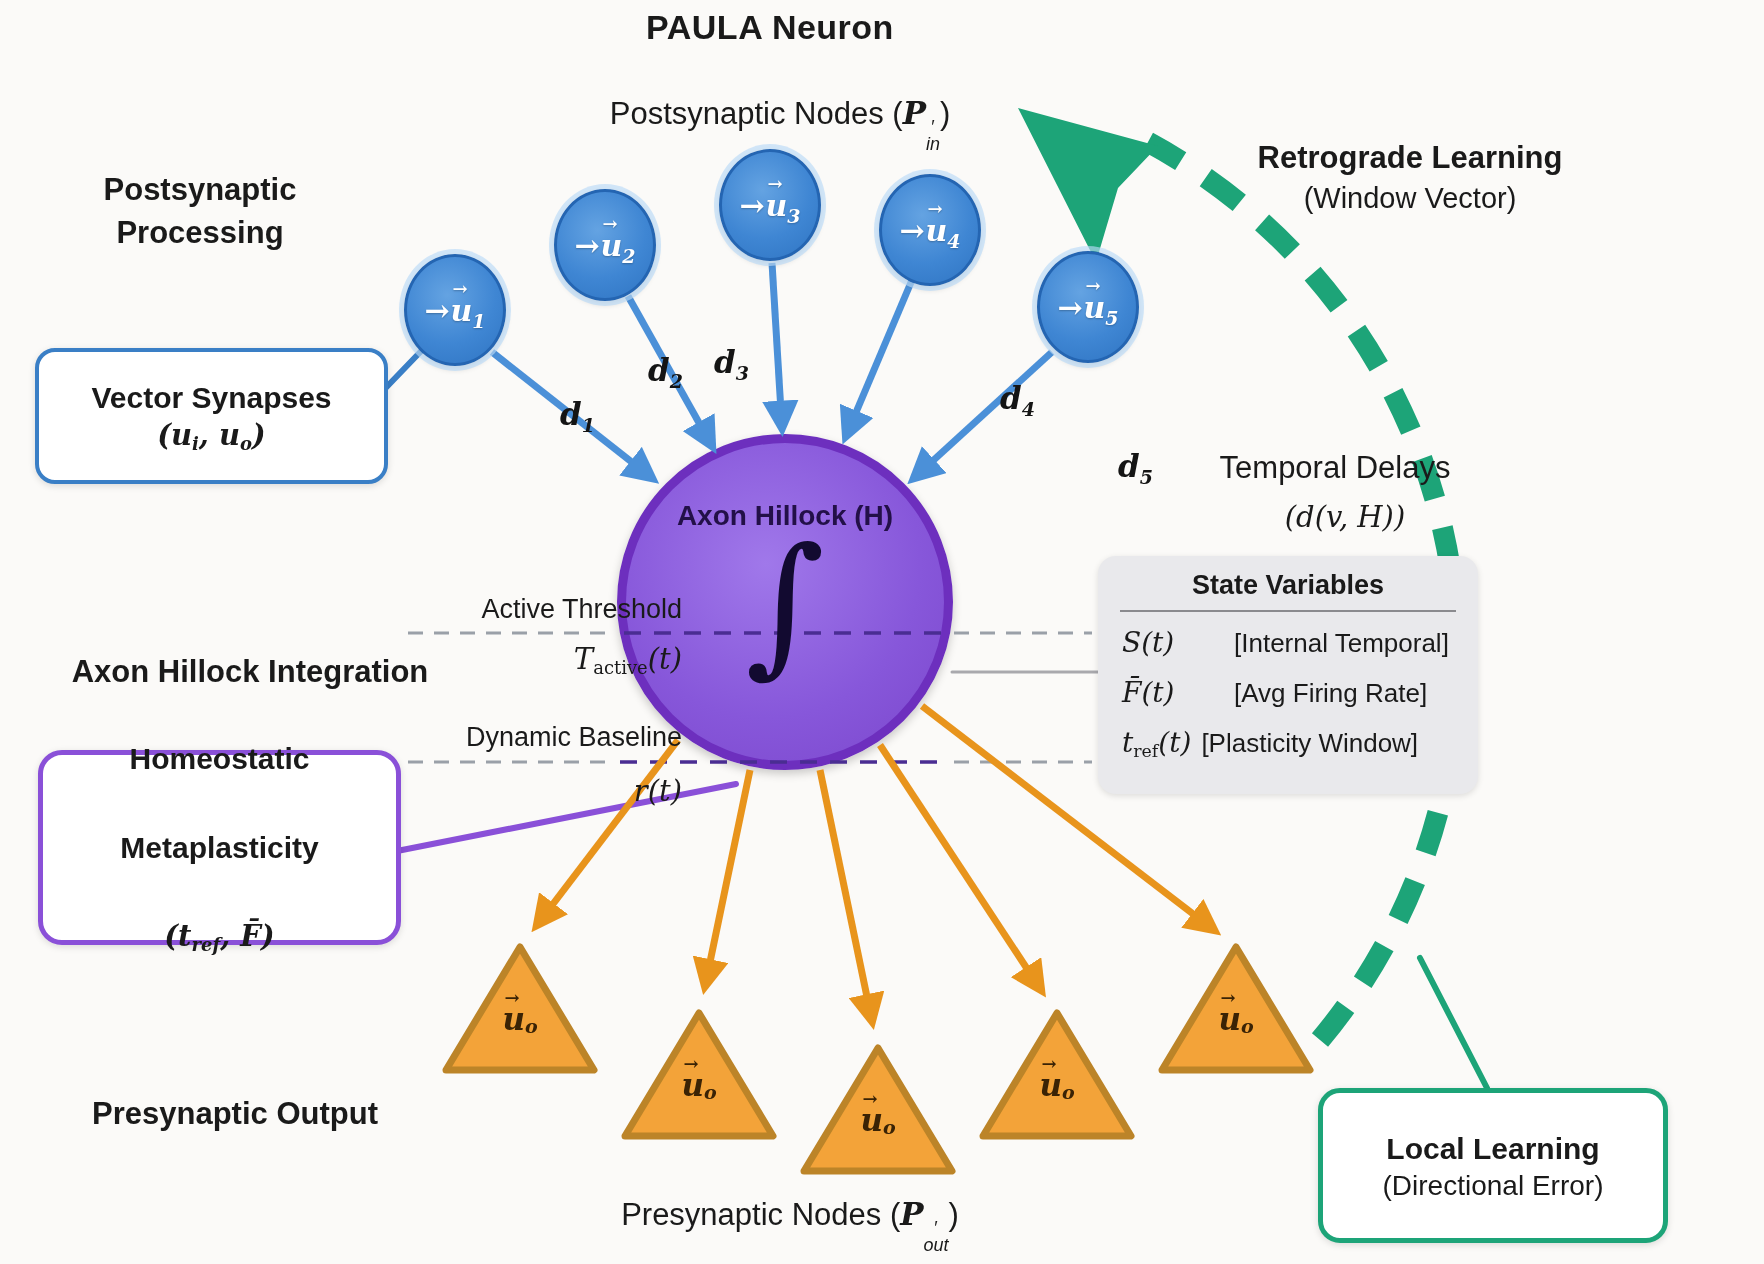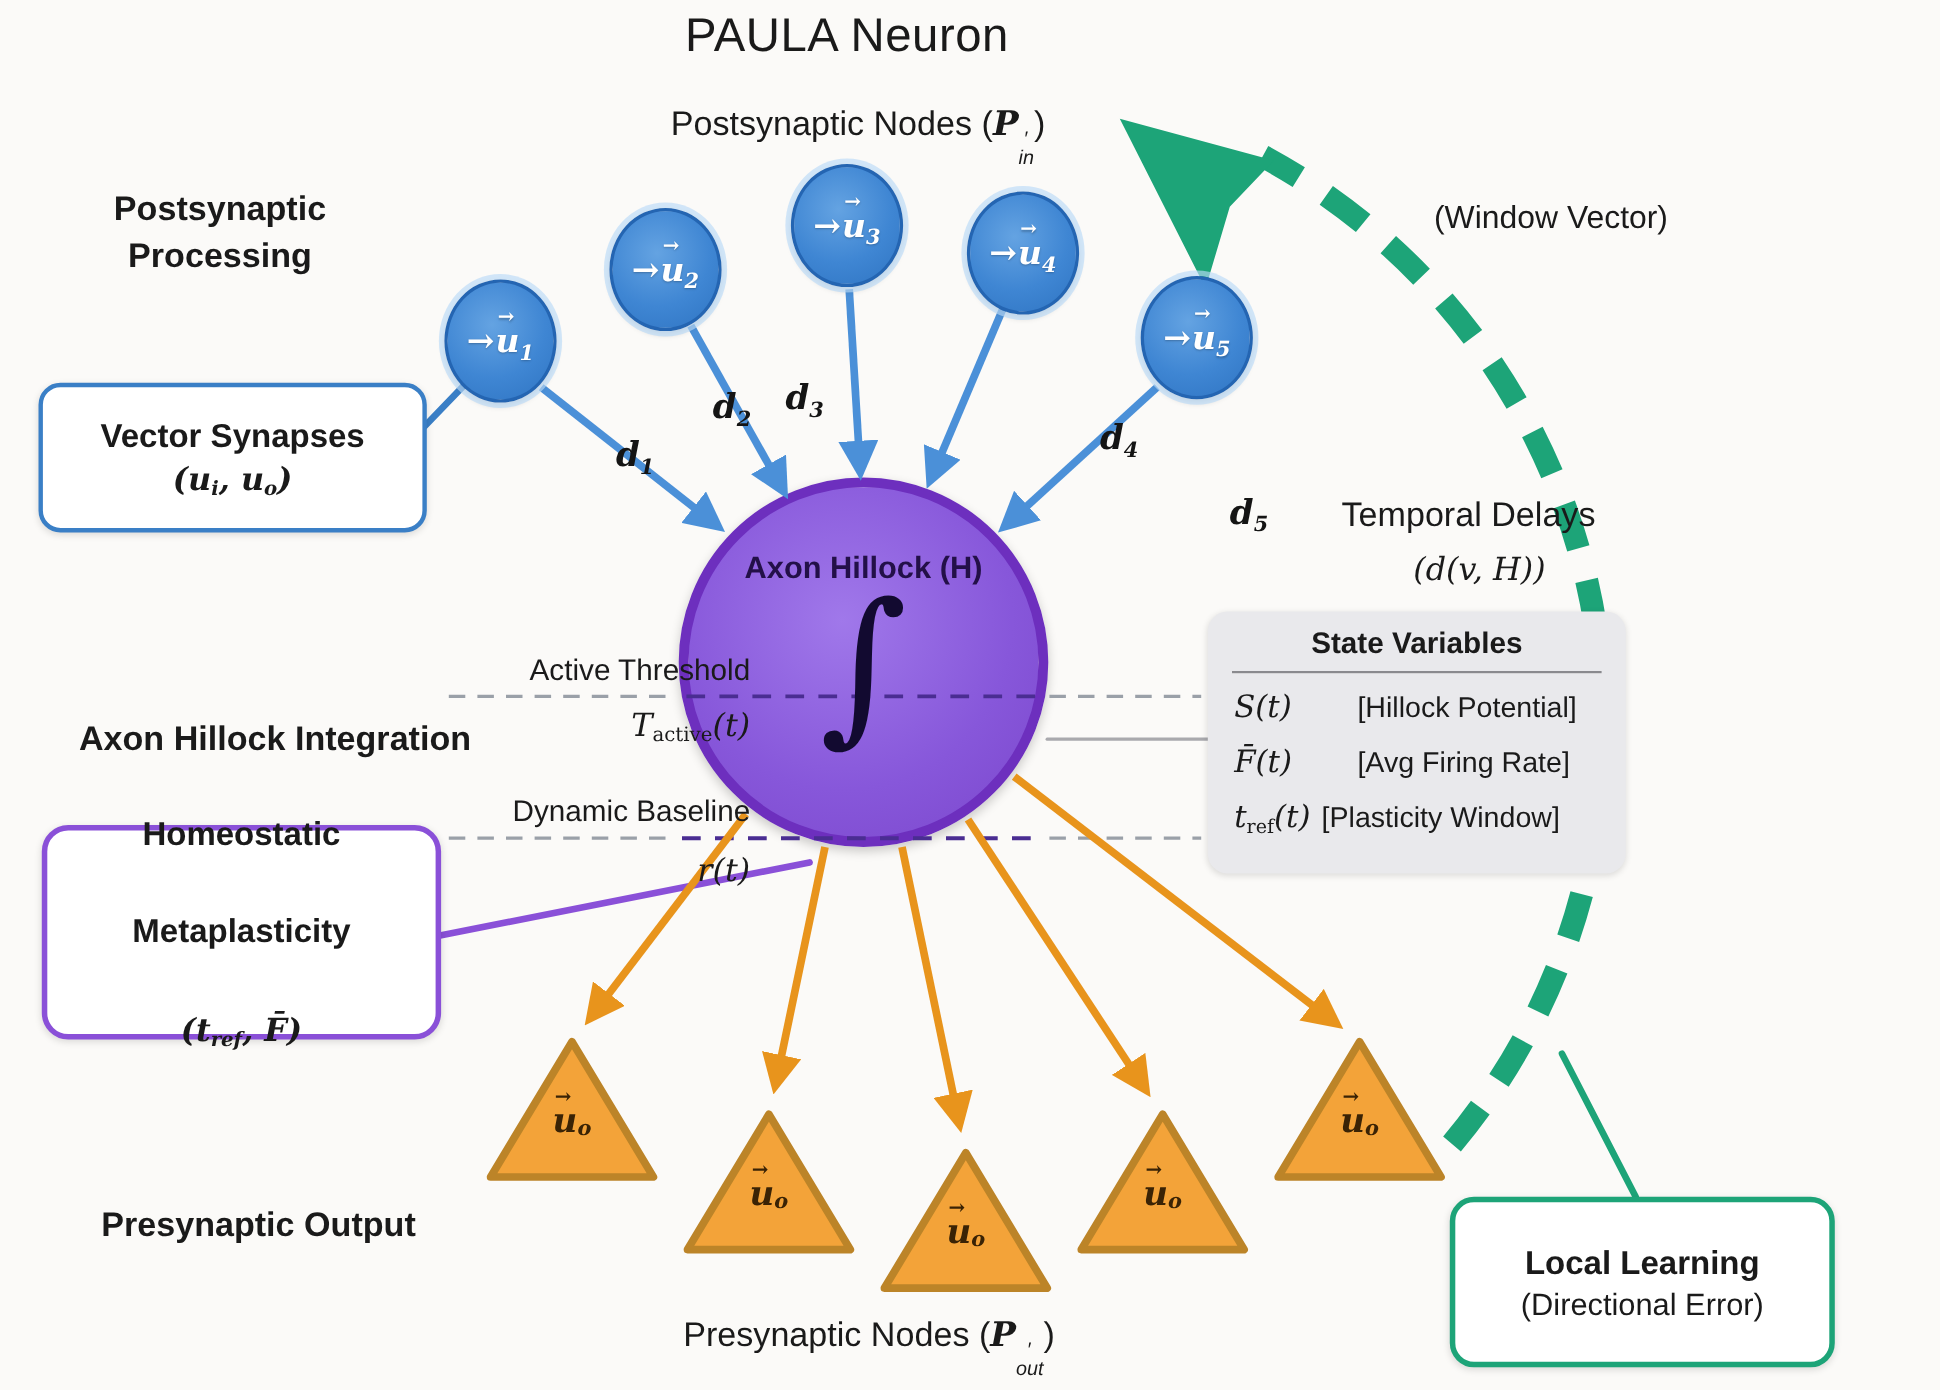--- a/index.html
+++ b/index.html
@@ -4,21 +4,21 @@
 <style>
   html,body{margin:0;padding:0;background:#ffffff;}
   .stage{position:relative;width:1764px;height:1264px;background:#fbfaf8;overflow:hidden;
          font-family:"Liberation Sans",sans-serif;color:#1a1a1a;}
   .abs{position:absolute;}
   .ctr{text-align:center;}
   .rgt{text-align:right;}
   .z1{z-index:1;} .z3{z-index:3;}
   svg.overlay{position:absolute;left:0;top:0;z-index:2;}
 
-  .title{font-size:43px;font-weight:400;letter-spacing:0.5px;}
+  .title{font-size:34px;font-weight:700;letter-spacing:0.5px;}
   .subtitle{font-size:31px;font-weight:500;}
   .side-heading{font-size:31px;font-weight:700;line-height:1.4;}
   .plain-label{font-size:27px;font-weight:500;}
 
   .serif{font-family:"DejaVu Serif",serif;font-style:italic;}
   .mathline{font-family:"DejaVu Serif",serif;font-style:italic;font-size:29px;}
   .ssub{font-size:0.62em;vertical-align:-0.28em;}
   .stk{display:inline-flex;flex-direction:column;line-height:0.95;font-size:0.58em;
        vertical-align:-0.5em;font-style:italic;}
   .stk .s1{font-style:normal;}
@@ -204,32 +204,33 @@
   <div class="abs ctr circle-title z3" style="left:635px;top:500px;width:300px;">Axon Hillock (H)</div>
 
   <div class="abs ctr mathline z3" style="left:1195px;top:500px;width:300px;">(d(v, H))</div>
   <div class="abs ctr integral z3" style="left:685px;top:520px;width:200px;">∫</div>
 
   <div class="statebox">
     <div class="sv-title">State Variables</div>
     <div class="sv-rule"></div>
     <div class="sv-row" style="top:70px;">
       <span class="sv-sym"><span>S</span><span class="ssub" style="font-style:normal;"></span><span>(t)</span></span>
-      <span class="sv-desc">[Hillock Potential]</span>
+      <span class="sv-desc">[Internal Temporal]</span>
     </div>
     <div class="sv-row" style="top:120px;">
       <span class="sv-sym"><span>F̄</span><span class="ssub" style="font-style:normal;"></span><span>(t)</span></span>
       <span class="sv-desc">[Avg Firing Rate]</span>
     </div>
     <div class="sv-row" style="top:170px;gap:10px;">
       <span class="sv-sym" style="min-width:0;"><span>t</span><span class="ssub" style="font-style:normal;">ref</span><span>(t)</span></span>
       <span class="sv-desc">[Plasticity Window]</span>
     </div>
   </div>
 
+  <div class="abs ctr side-heading z3" style="left:1180px;top:136px;width:460px;">Retrograde Learning</div>
   <div class="abs ctr z3" style="left:1180px;top:182px;width:460px;font-size:29px;font-weight:500;">(Window Vector)</div>
 
   <div class="callout box-green" style="left:1318px;top:1088px;width:340px;height:145px;">
     <div class="bt">Local Learning</div>
     <div style="font-size:28px;font-weight:500;">(Directional Error)</div>
   </div>
 
   <div class="tlabel" style="left:460px;top:988px;">
     <span class="vec"><span class="vech">→</span><span>u</span></span>
       <span class="vsub">o</span>

